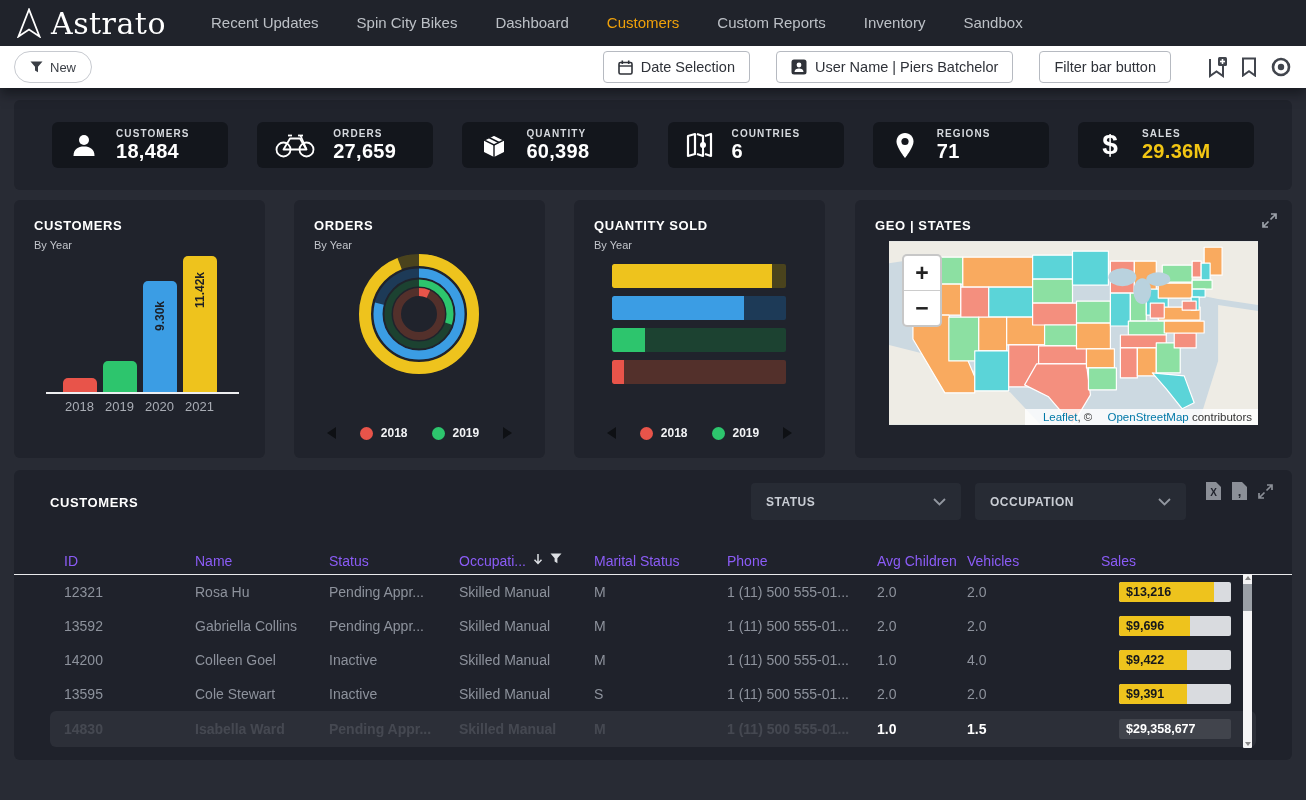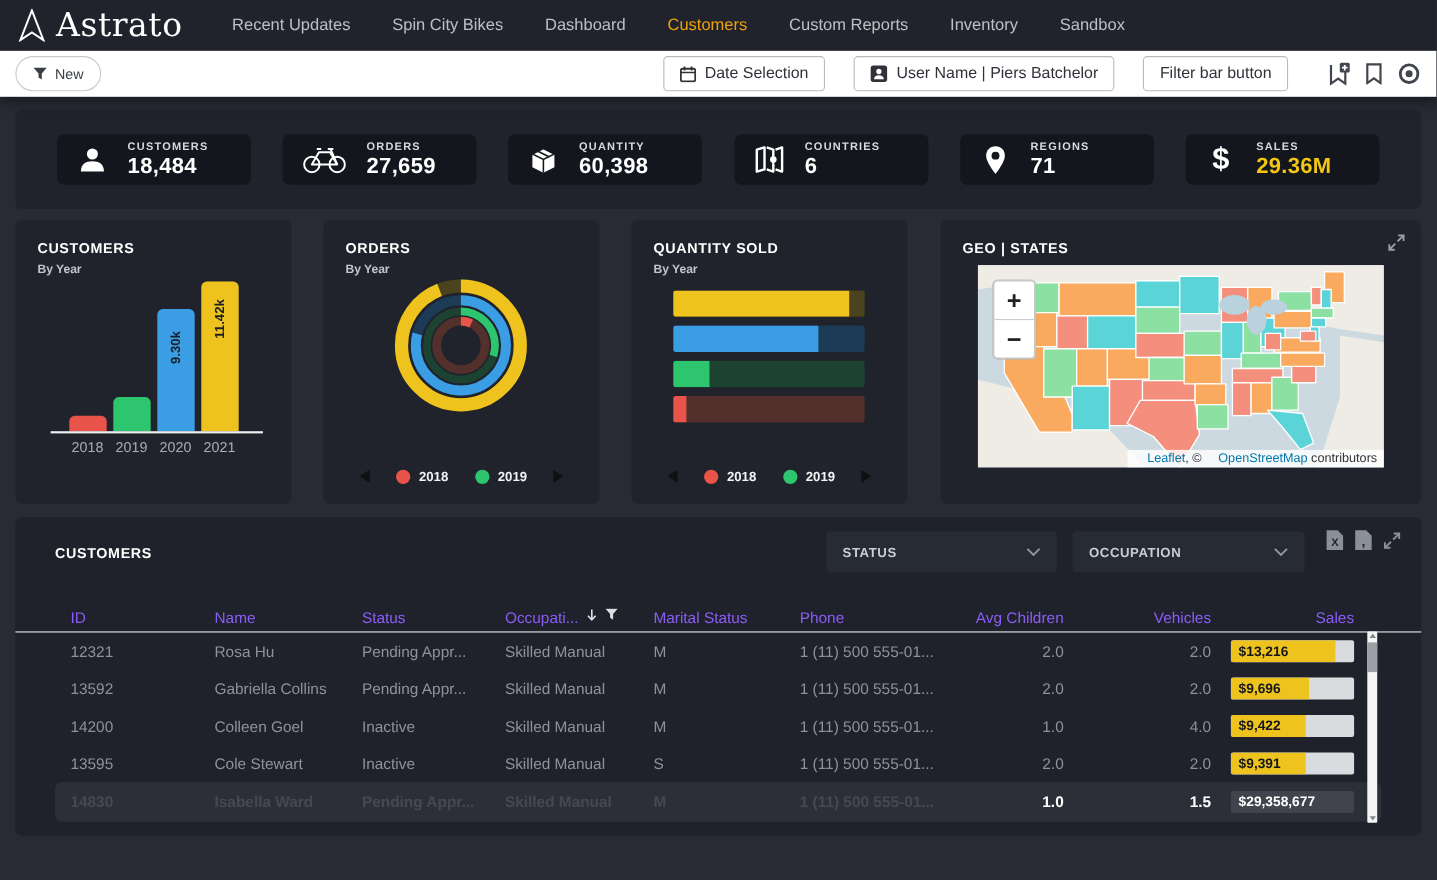--- a/index.html
+++ b/index.html
@@ -24,21 +24,21 @@
   .kpi{width:176px;height:46px;background:#13161c;border-radius:6px;display:flex;align-items:center;padding-left:17px;box-sizing:border-box;gap:17px;}
   .kpi-ico{width:30px;display:flex;justify-content:center;color:#fff;}
   .kpi-label{font-size:10px;font-weight:bold;letter-spacing:1.1px;color:#d6d9de;}
   .kpi-value{font-size:20px;font-weight:bold;color:#ffffff;margin-top:1px;letter-spacing:.3px;}
   .kpi-value.accent{color:#f3c613;}
 
   
   .panel{position:absolute;top:200px;height:258px;background:#20232c;border-radius:6px;box-sizing:border-box;}
   .panel-pad{padding:18px 20px;}
   .panel-title{font-size:13px;font-weight:bold;letter-spacing:.6px;color:#fff;}
-  .panel-sub{font-size:11px;color:#c3c6cc;margin-top:6px;font-weight:bold;}
+  .panel-sub{font-size:11px;color:#c3c6cc;margin-top:6px;}
   #p-customers{left:14px;width:251px;}
   #p-orders{left:294px;width:251px;}
   #p-quantity{left:574px;width:251px;}
   #p-geo{left:855px;width:437px;}
 
   
   .vbars{position:absolute;left:0;right:0;top:56px;height:136px;display:flex;align-items:flex-end;justify-content:center;gap:6px;}
   .vbar{width:34px;border-radius:5px 5px 0 0;position:relative;}
   .vbar .blabel{position:absolute;left:0;right:0;top:28px;text-align:center;transform:rotate(-90deg);color:#1c1f26;font-size:12px;font-weight:bold;white-space:nowrap;}
   .axis{position:absolute;left:32px;right:26px;top:192px;height:2px;background:#edeef0;}
@@ -77,21 +77,21 @@
   .dd-label{font-size:12px;font-weight:bold;letter-spacing:.5px;color:#c9cdd4;}
   .dd .chev{margin-left:auto;color:#9297a0;}
   #dd-status{left:737px;width:210px;}
   #dd-occupation{left:961px;width:211px;}
   .tbl-icons{position:absolute;top:11px;right:18px;display:flex;align-items:center;gap:9px;color:#8b8f97;}
 
   .tgrid{display:grid;grid-template-columns:131px 134px 130px 135px 133px 150px 90px 134px 130px;align-items:center;}
   .thead{position:absolute;top:78px;left:0;right:0;height:26px;padding-left:50px;border-bottom:1px solid #e9eaec;font-size:14px;color:#8b5cf6;}
   .tbody{position:absolute;top:105px;left:0;right:0;}
   .trow{height:34px;padding-left:50px;font-size:14px;color:#8d929c;cursor:pointer;}
-  .col-r{text-align:right;}
+  .col-r{text-align:left;}
   .hcell{display:flex;gap:7px;}
   .salescell{display:flex;justify-content:flex-end;}
   .sbar{width:112px;height:20px;background:#d9dbdf;border-radius:2px;position:relative;overflow:hidden;}
   .sbar .fill{position:absolute;left:0;top:0;bottom:0;background:#eec31d;border-radius:2px 0 0 2px;}
   .sbar .stxt{position:absolute;left:7px;top:0;bottom:0;display:flex;align-items:center;font-size:12.5px;font-weight:bold;color:#15171c;}
   .totals{position:absolute;top:241px;left:36px;right:36px;height:36px;background:#2c2f38;border-radius:6px;padding-left:14px;font-size:14px;box-sizing:border-box;}
   .totals .ghost{color:#9ea3ab;opacity:.22;font-weight:bold;}
   .totals .tval{color:#ffffff;font-weight:bold;}
   .sbar.faint{background:rgba(255,255,255,.10);}
   .sbar.faint .stxt{color:#fff;}

